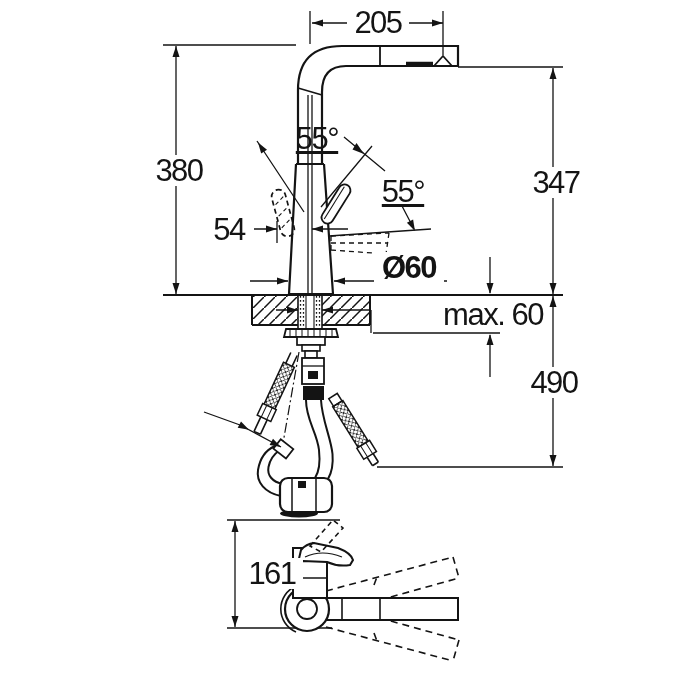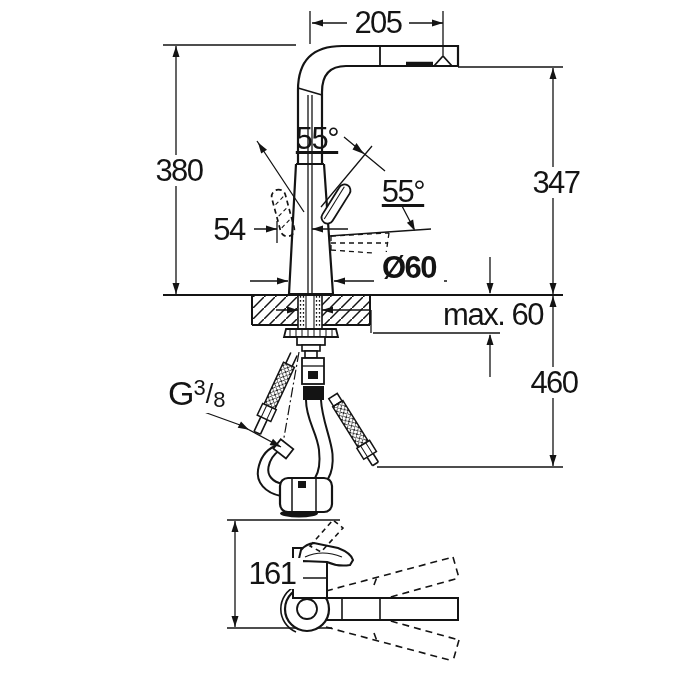--- a/index.html
+++ b/index.html
@@ -197,20 +197,17 @@
   </svg>
 
   <div class="dim" style="left:347px;top:7px;width:58px;">205</div>
   <div class="dim" style="left:149px;top:155px;width:56px;">380</div>
   <div class="dim" style="left:525px;top:167px;width:58px;">347</div>
   <div class="dim noBg" style="left:288px;top:123px;width:54px;">55°</div>
   <div class="dim noBg" style="left:376px;top:176px;width:50px;">55°</div>
   <div class="dim" style="left:204px;top:214px;width:46px;">54</div>
   <div class="dim" style="left:374px;top:252px;width:66px;font-weight:bold;">Ø60</div>
   <div class="dim" style="left:438px;top:299px;width:106px;">max. 60</div>
-  <div class="dim" style="left:524px;top:367px;width:56px;">460</div>
+  <div class="dim" style="left:524px;top:367px;width:56px;">490</div>
   <div class="dim" style="left:206px;top:558px;width:58px;margin-left:35px;">161</div>
 
-  <div id="thread-label" style="left:168px;top:374px;">
-    <span class="g">G</span><span class="num">3</span><span class="slash">/</span><span class="den">8</span>
-  </div>
 
 </div>
 
 </body></html>

